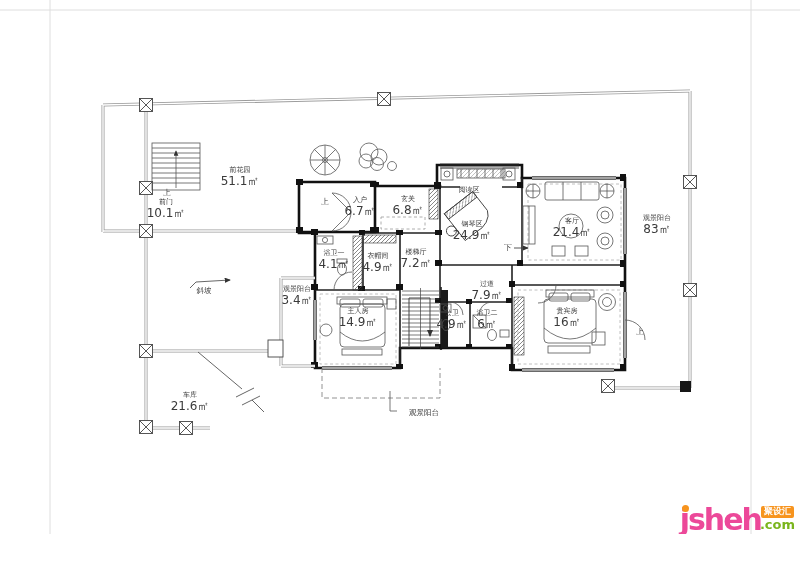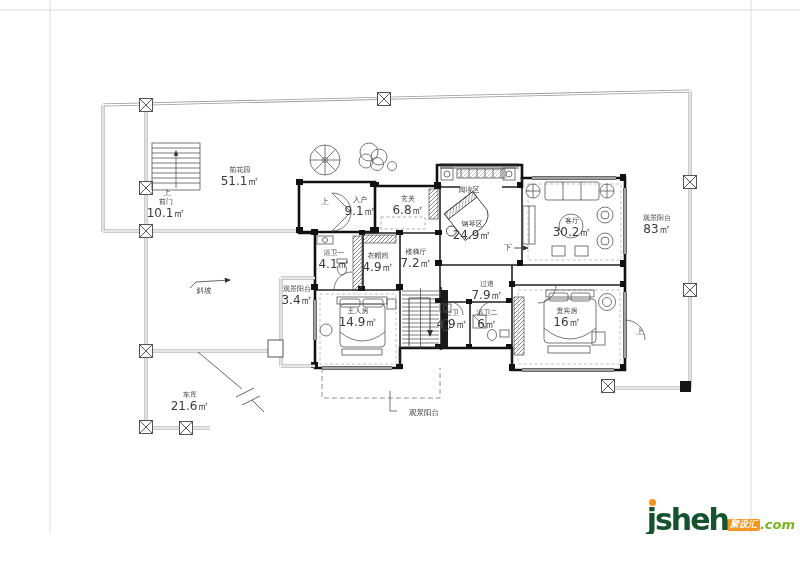--- a/index.html
+++ b/index.html
@@ -5,26 +5,26 @@
   html,body{margin:0;padding:0;background:#fff;}
   #stage{position:relative;width:800px;height:534px;background:#fff;overflow:hidden;
          font-family:"DejaVu Sans",sans-serif;}
   #plan-svg{position:absolute;left:0;top:0;}
   .lbl{position:absolute;transform:translate(-50%,-50%);text-align:center;color:#3a3a3a;
        font-size:7px;line-height:1.18;white-space:nowrap;}
   .lbl .nm{display:block;}
   .lbl .ar{display:block;font-size:12px;}
   .mark{position:absolute;transform:translate(-50%,-50%);font-size:7.5px;color:#333;white-space:nowrap;}
   .watermark{position:absolute;right:5px;bottom:3px;display:flex;align-items:flex-end;}
-  .brand{font-weight:bold;font-size:30px;line-height:0.78;letter-spacing:-2px;color:#14532d;position:relative;}
+  .brand{font-weight:bold;font-size:30px;line-height:0.78;letter-spacing:-2px;color:#ec4899;position:relative;}
   .jdot{position:absolute;left:2px;top:-1px;width:7px;height:7px;border-radius:50%;background:#f7941e;}
-  .wm-right{display:flex;flex-direction:row;align-items:flex-end;margin-left:-1px;font-style:italic;}
+  .wm-right{display:flex;flex-direction:column;align-items:center;margin-left:-1px;}
   .badge{background:#f7941e;color:#fff;font-size:9px;font-weight:bold;padding:1px 3px;
          border-radius:2px;line-height:1.1;margin-bottom:0px;}
-  .tld{font-weight:bold;font-size:13px;color:#7ab51d;line-height:1;margin-top:18px;}
+  .tld{font-weight:bold;font-size:13px;color:#7ab51d;line-height:1;}
 </style>
 </head>
 <body>
 
 <div id="stage">
 
 <svg id="plan-svg" width="800" height="565" viewBox="0 0 800 565">
   <defs>
     <pattern id="hatch" patternUnits="userSpaceOnUse" width="4" height="4">
       <path d="M0,4 L4,0" stroke="#555" stroke-width="0.7"></path>
@@ -326,37 +326,37 @@
       <span class="ar">51.1㎡</span>
     </div>
   <div class="mark" style="left:167px;top:193px">上</div>
   <div class="lbl" style="left:166px;top:209px">
     <span class="nm">前门</span>
       <span class="ar">10.1㎡</span>
     </div>
   <div class="mark" style="left:325px;top:202px">上</div>
   <div class="lbl" style="left:360px;top:207px">
     <span class="nm">入户</span>
-      <span class="ar">9.1㎡</span>
+      <span class="ar">6.7㎡</span>
     </div>
   <div class="lbl" style="left:408px;top:206px">
     <span class="nm">玄关</span>
       <span class="ar">6.8㎡</span>
     </div>
   <div class="lbl" style="left:469px;top:190px">
     <span class="nm">阅读区</span>
     </div>
   <div class="lbl" style="left:472px;top:231px">
     <span class="nm">钢琴区</span>
       <span class="ar">24.9㎡</span>
     </div>
   <div class="mark" style="left:508px;top:248px">下</div>
   <div class="lbl" style="left:572px;top:228px">
     <span class="nm">客厅</span>
-      <span class="ar">30.2㎡</span>
+      <span class="ar">21.4㎡</span>
     </div>
   <div class="lbl" style="left:657px;top:225px">
     <span class="nm">观景阳台</span>
       <span class="ar">83㎡</span>
     </div>
   <div class="mark" style="left:640px;top:332px">上</div>
   <div class="lbl" style="left:334px;top:260px">
     <span class="nm">浴卫一</span>
       <span class="ar">4.1㎡</span>
     </div>

